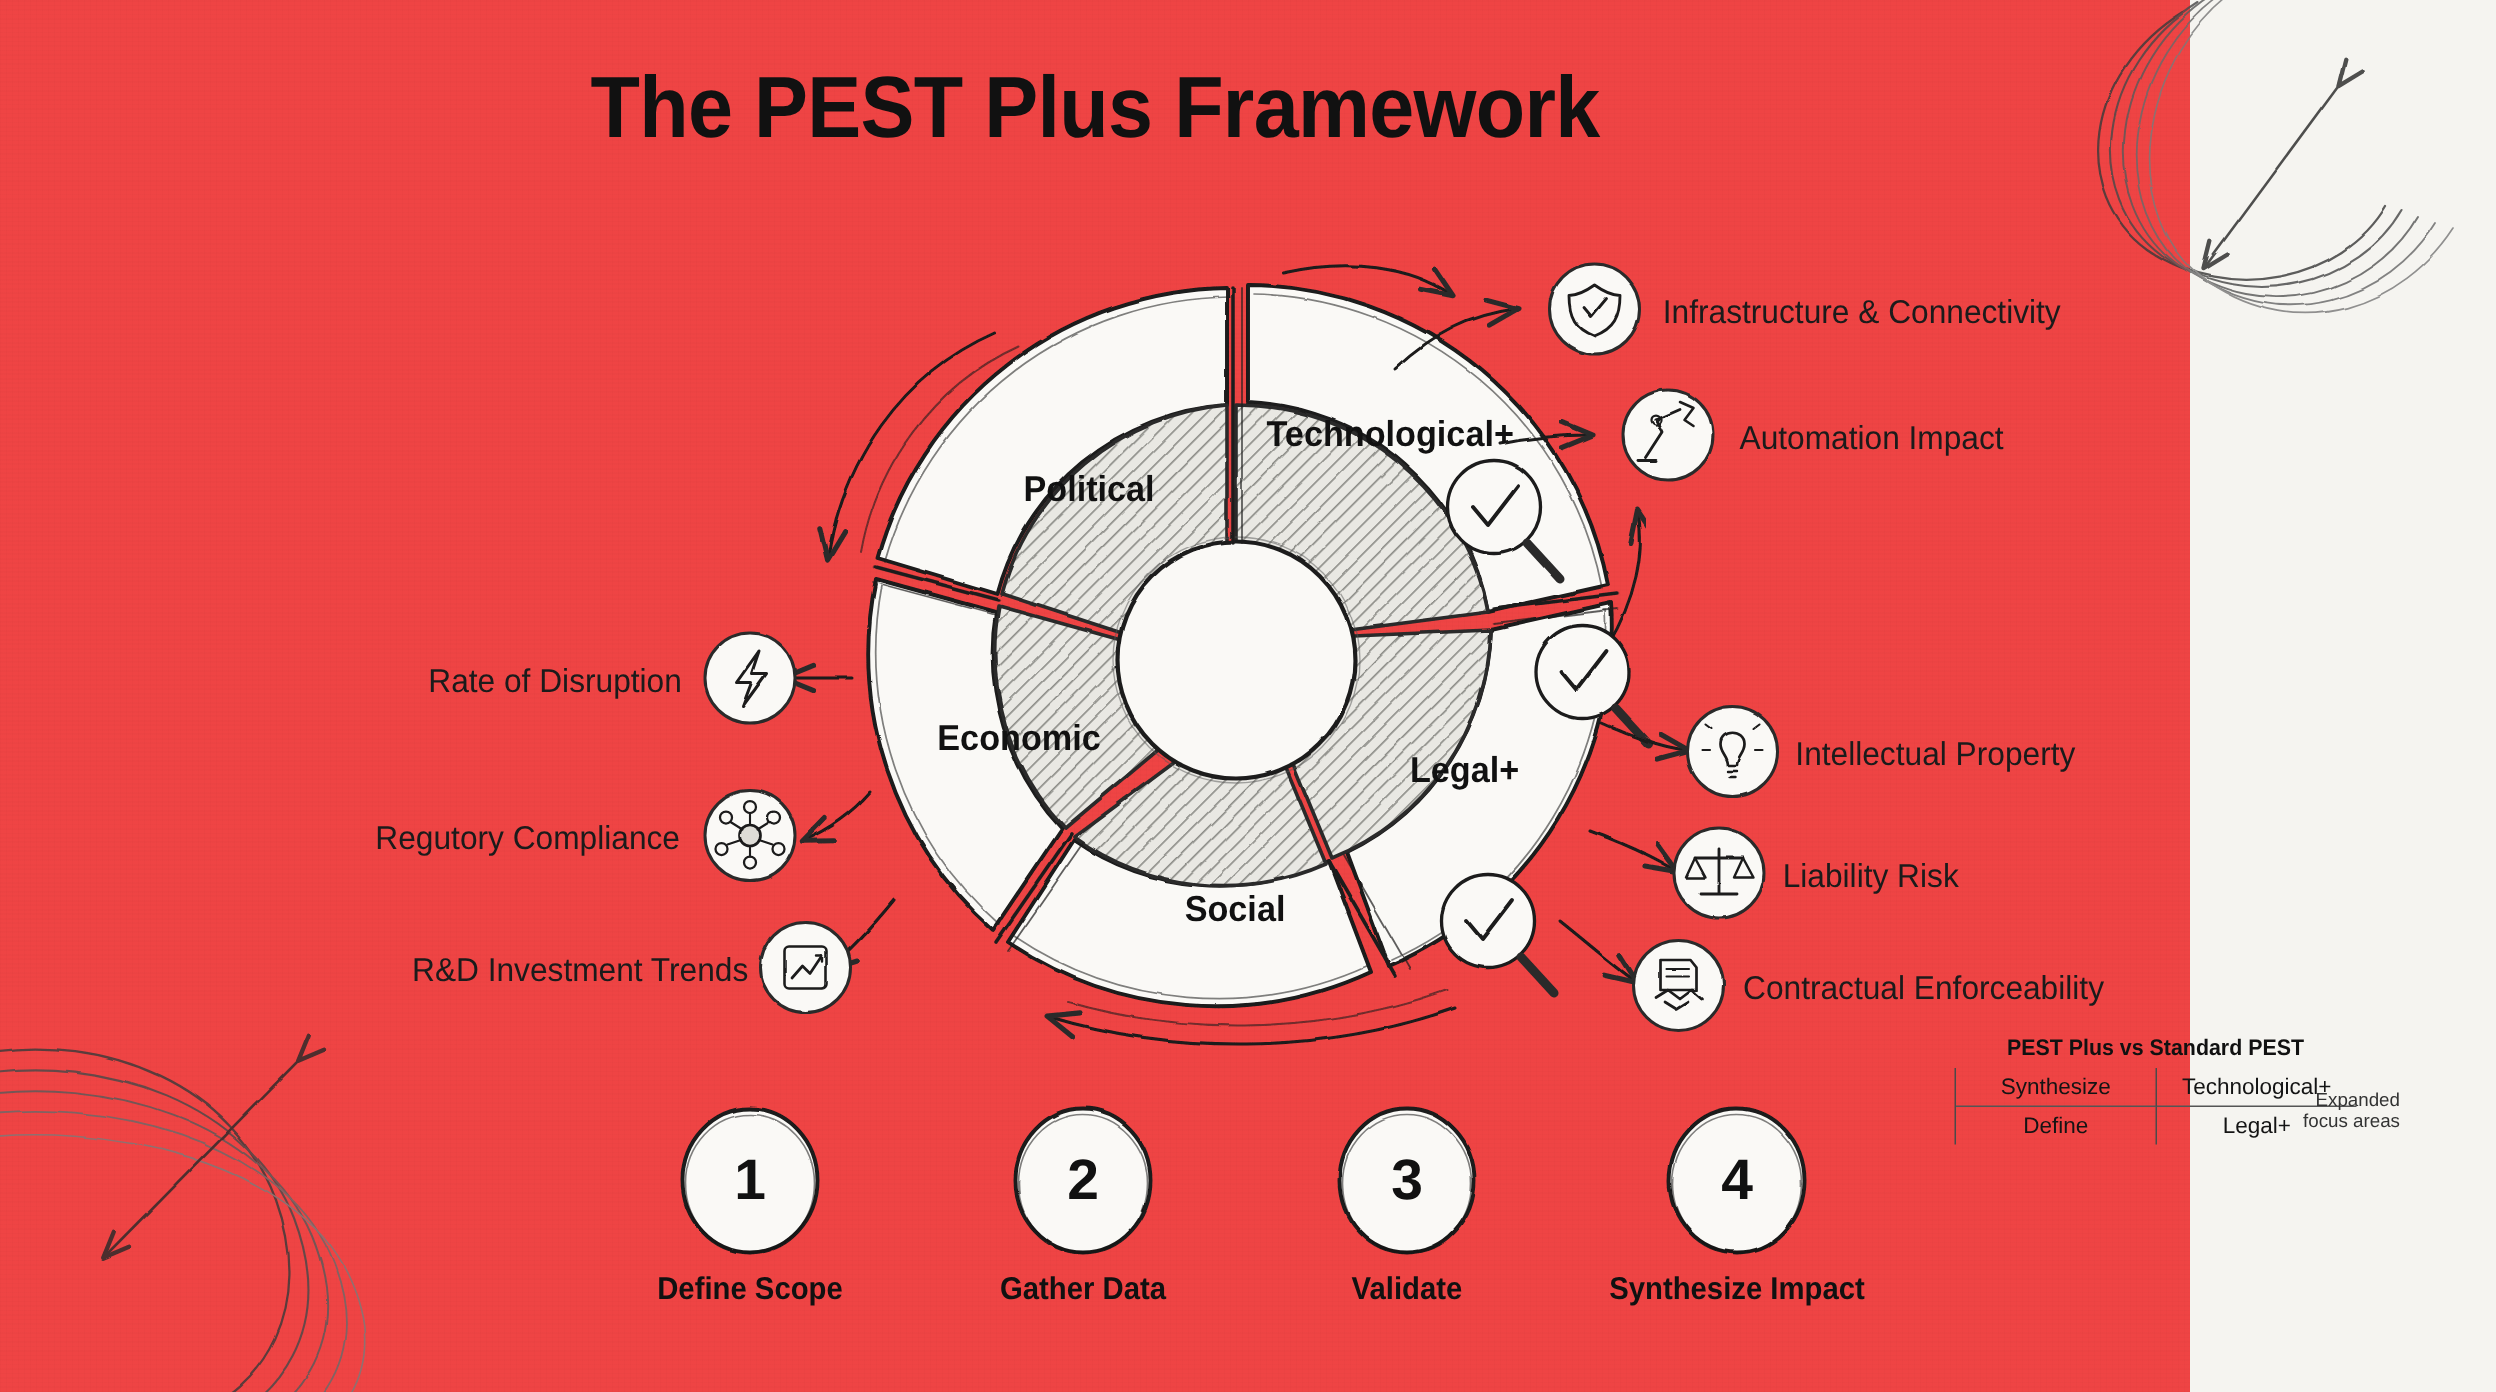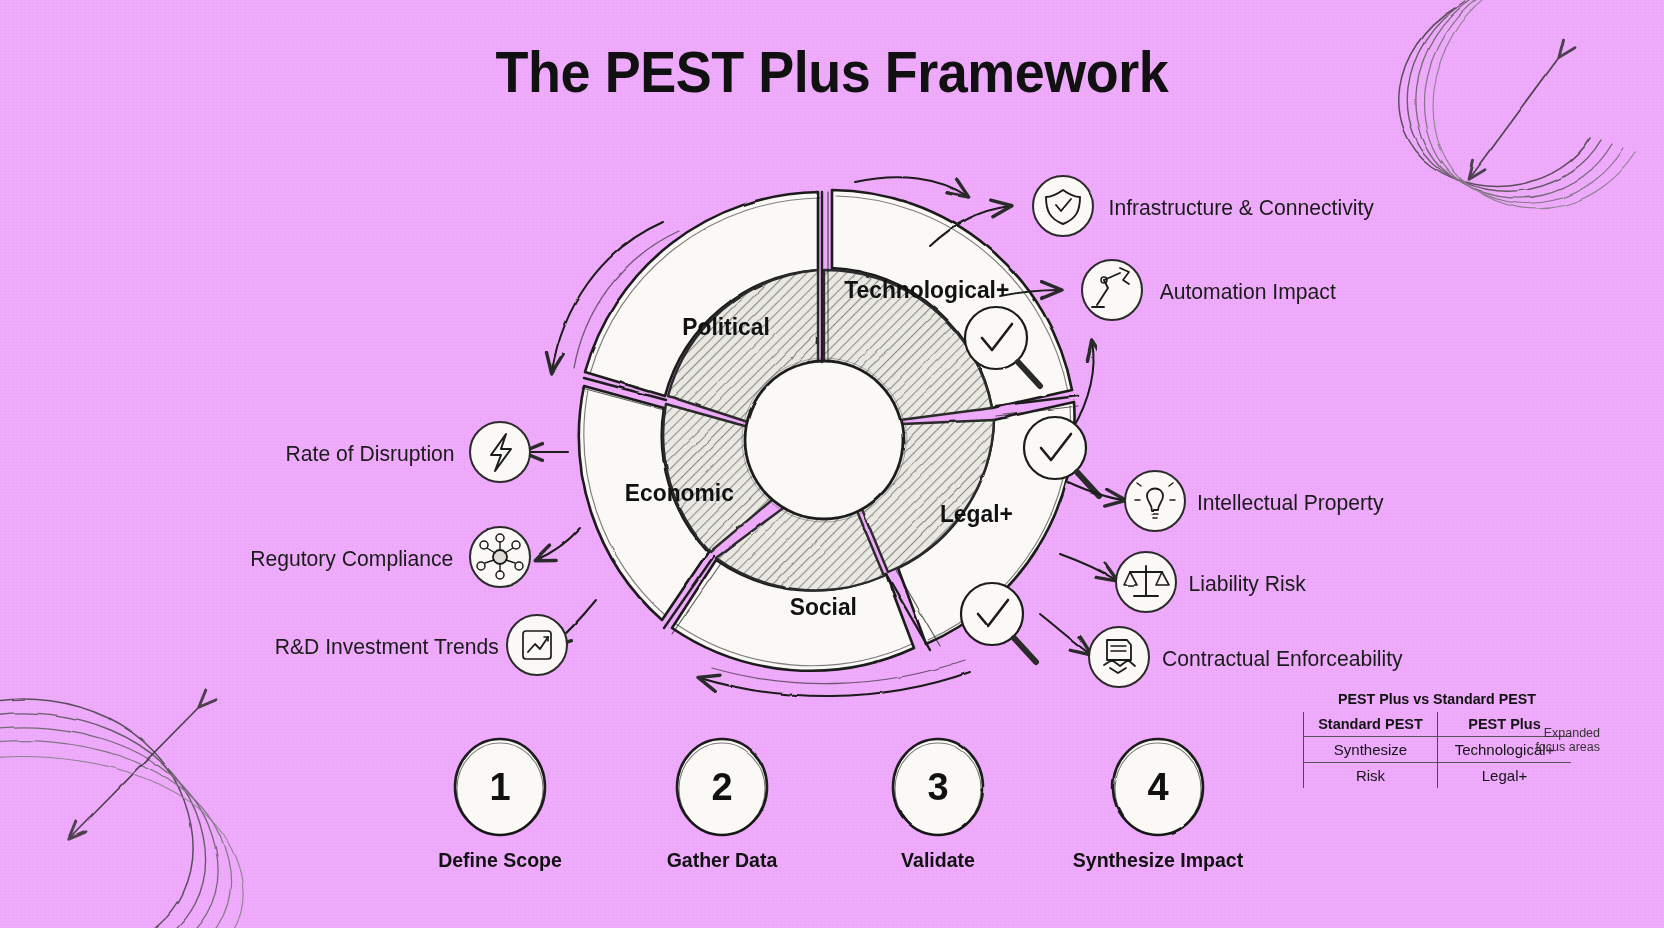--- a/index.html
+++ b/index.html
@@ -4,22 +4,22 @@
 <style>
   * { box-sizing: border-box; margin: 0; padding: 0; }
   html, body {
     width: 1664px; height: 928px;
     background: #f5f4f0;
     font-family: "Liberation Sans", sans-serif;
     overflow: hidden;
   }
   #stage {
     position: relative;
-    width: 1664px; height: 928px;
-    background: #f0abfc;
+    width: 1460px; height: 928px;
+    background: #ef4444;
   }
   
   #stage::before {
     content: "";
     position: absolute; inset: 0;
     background:
       repeating-linear-gradient(0deg, rgba(0,0,0,0.012) 0 1px, transparent 1px 3px),
       repeating-linear-gradient(90deg, rgba(0,0,0,0.010) 0 1px, transparent 1px 4px);
     pointer-events: none;
     z-index: 0;
@@ -364,29 +364,25 @@
   <div class="txt step-num" style="left:1110px; top:766px;">4</div>
 
   <div class="txt step-label" style="left:420px; top:848px; width:160px;">Define Scope</div>
   <div class="txt step-label" style="left:642px; top:848px; width:160px;">Gather Data</div>
   <div class="txt step-label" style="left:858px; top:848px; width:160px;">Validate</div>
   <div class="txt step-label" style="left:1050px; top:848px; width:216px;">Synthesize Impact</div>
 
   <div id="cmp-table">
     <div id="cmp-caption">PEST Plus vs Standard PEST</div>
     <div id="cmp-grid">
-      <div class="cmp-row head">
-        <div class="cmp-cell left">Standard PEST</div>
-        <div class="cmp-cell">PEST Plus</div>
-      </div>
       <div class="cmp-row">
         <div class="cmp-cell left">Synthesize</div>
         <div class="cmp-cell">Technological+</div>
       </div>
       <div class="cmp-row last">
-        <div class="cmp-cell left">Risk</div>
+        <div class="cmp-cell left">Define</div>
         <div class="cmp-cell">Legal+</div>
       </div>
     </div>
   </div>
   <div class="cmp-note">Expanded focus areas</div>
 
 </div>
 
 </body></html>

